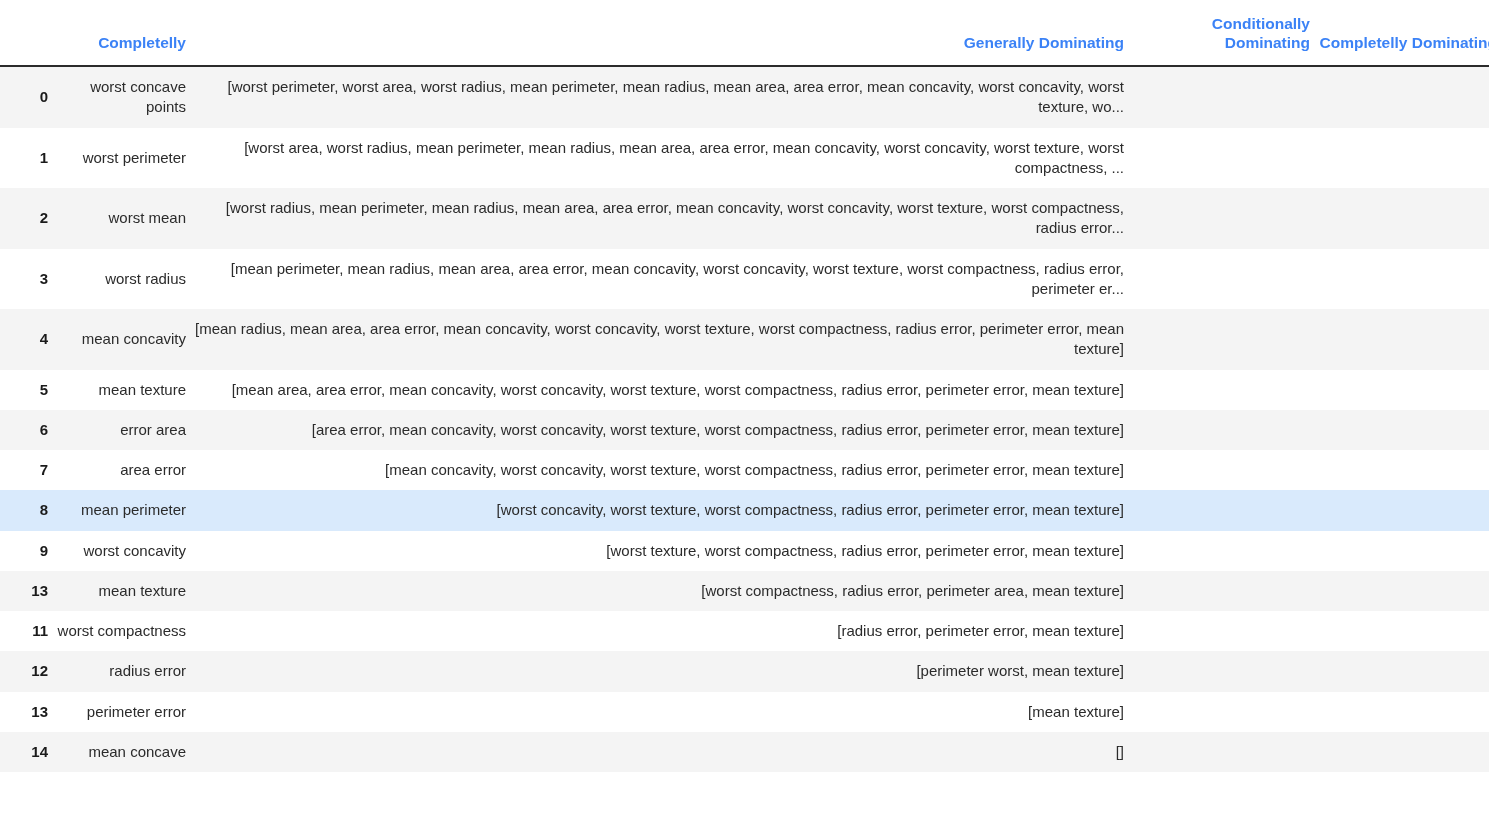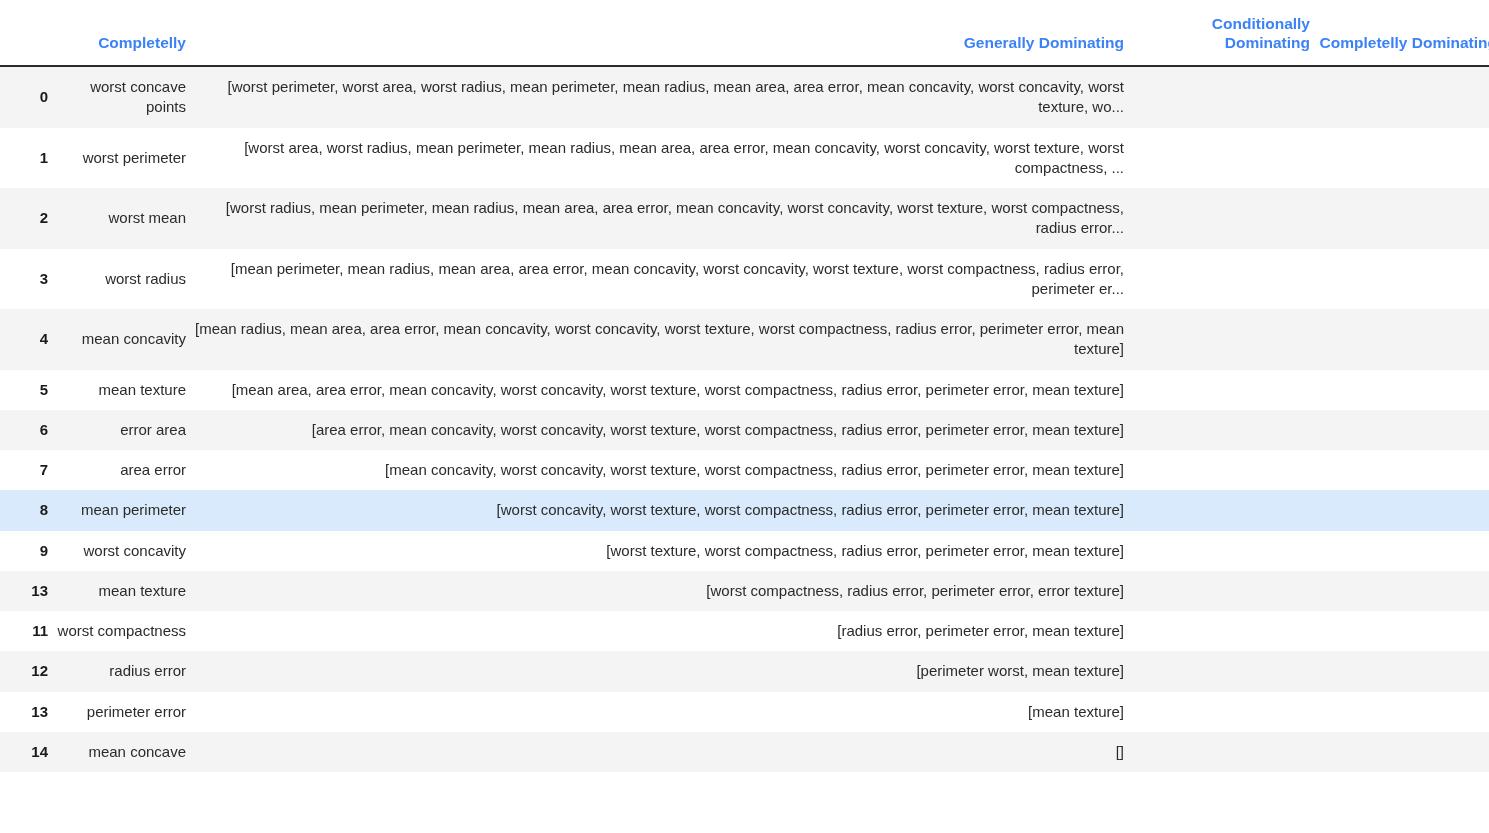--- a/index.html
+++ b/index.html
@@ -160,21 +160,21 @@
         <tr class="row-odd">
           <td class="cell-index">9</td>
           <td class="cell-pred">worst concavity</td>
           <td class="cell-gen">[worst texture, worst compactness, radius error, perimeter error, mean texture]</td>
           <td class="cell-cond"></td>
           <td class="cell-comp"></td>
         </tr>
         <tr class="row-even">
           <td class="cell-index">13</td>
           <td class="cell-pred">mean texture</td>
-          <td class="cell-gen">[worst compactness, radius error, perimeter error, error texture]</td>
+          <td class="cell-gen">[worst compactness, radius error, perimeter area, mean texture]</td>
           <td class="cell-cond"></td>
           <td class="cell-comp"></td>
         </tr>
         <tr class="row-odd">
           <td class="cell-index">11</td>
           <td class="cell-pred">worst compactness</td>
           <td class="cell-gen">[radius error, perimeter error, mean texture]</td>
           <td class="cell-cond"></td>
           <td class="cell-comp"></td>
         </tr>

